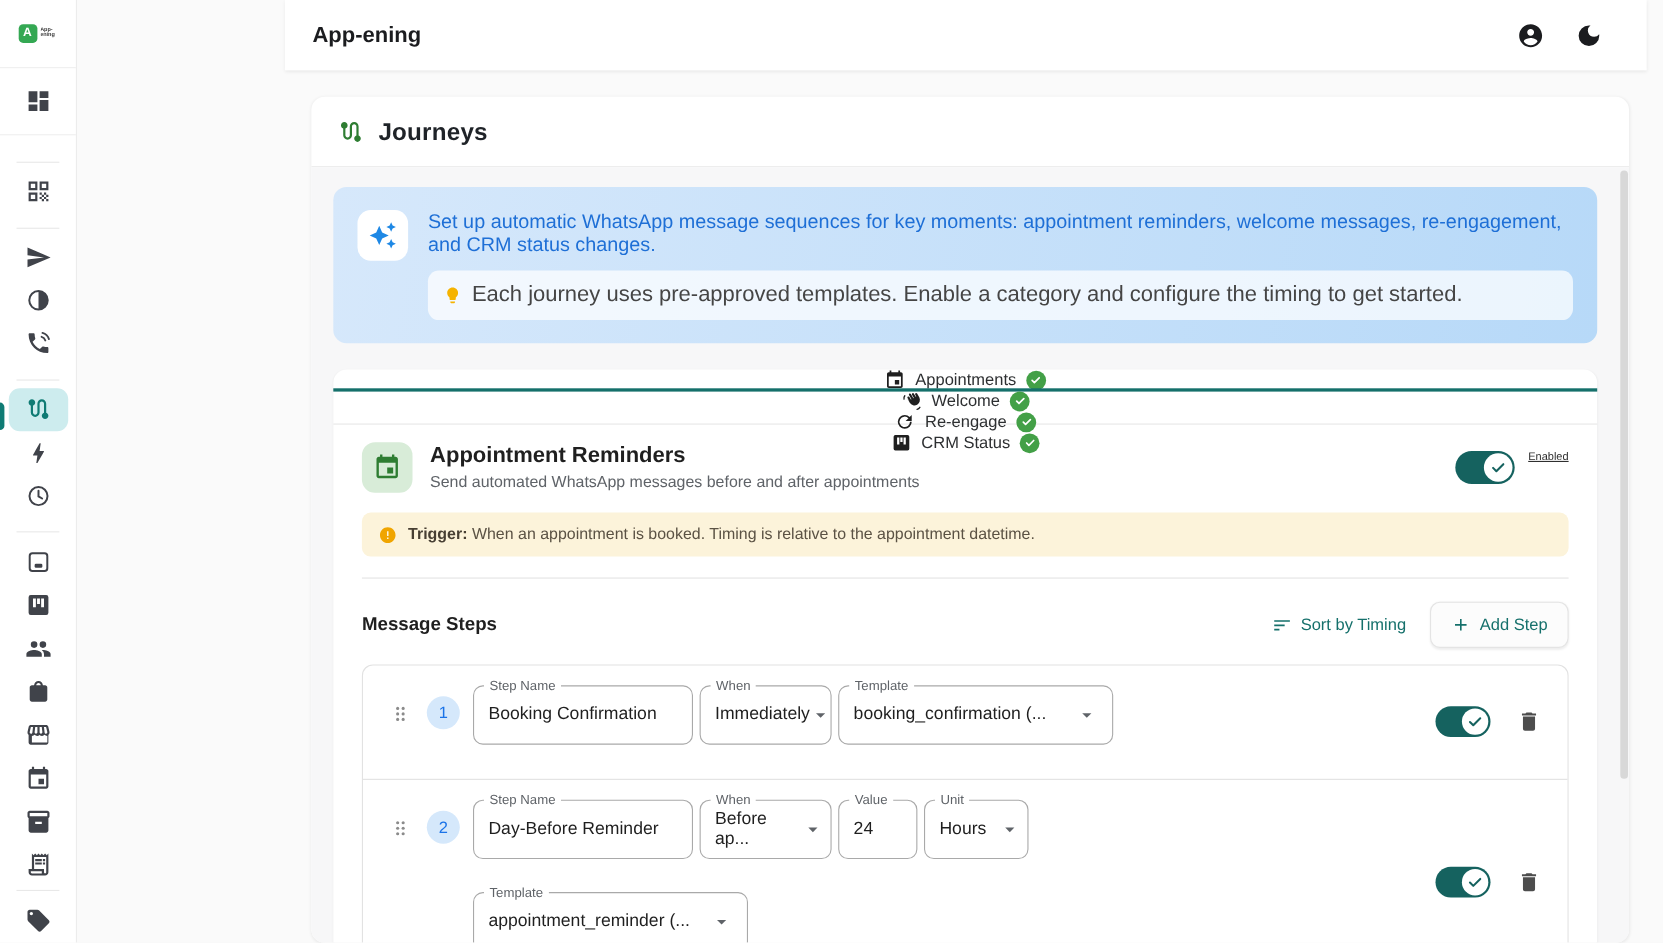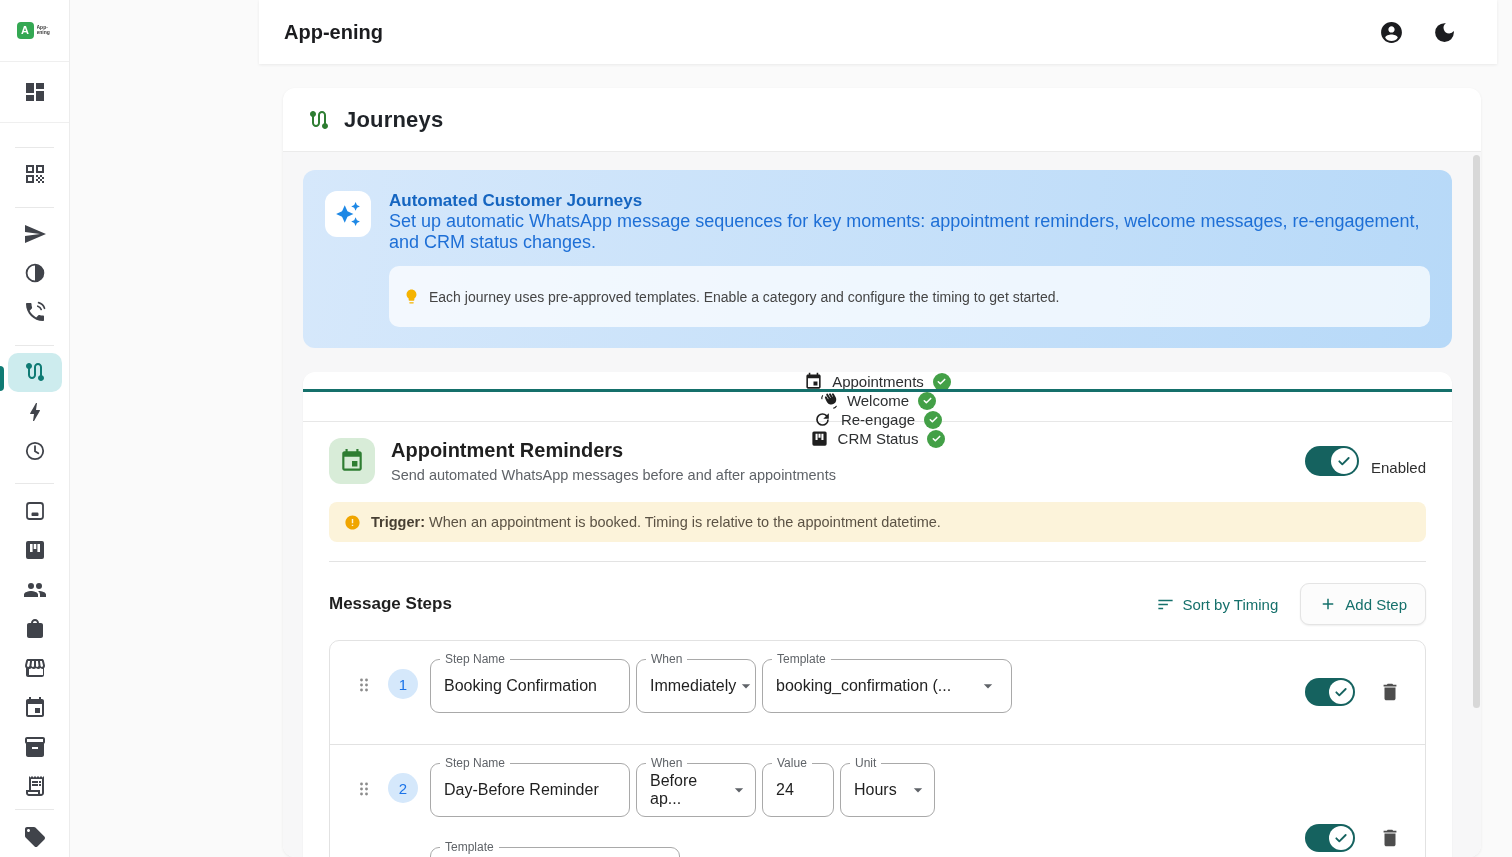--- a/index.html
+++ b/index.html
@@ -34,42 +34,42 @@
   .card-body { height:705px; background:#f7f7f8; position:relative; overflow:hidden; }
   .scroll-thumb { position:absolute; right:1px; top:3px; width:7px; height:553px; background:#d8d8d8; border-radius:4px; }
 
   
   .banner { margin:18px 29px 0 20px; width:1149px; border-radius:12px; padding:21px 22px; background:linear-gradient(100deg,#d6e8fb 0%,#b7d9f8 100%); display:flex; }
   .banner-ic { width:46px; height:46px; background:#fff; border-radius:12px; display:flex; align-items:center; justify-content:center; color:#1e88e5; flex:none; }
   .banner-ic svg { width:26px; height:26px; }
   .banner-txt { margin-left:18px; flex:1; }
   .banner-title { font-size:17px; font-weight:bold; color:#1565c0; }
   .banner-desc { margin-top:0; font-size:18px; color:#1e6fd6; }
-  .banner-tip { margin-top:13px; background:rgba(255,255,255,.72); border-radius:10px; padding:22px 14px; display:flex; align-items:flex-end; gap:9px; font-size:14px; color:#454545; }
+  .banner-tip { margin-top:13px; background:rgba(255,255,255,.72); border-radius:10px; padding:11px 14px; display:flex; align-items:center; gap:9px; font-size:20px; color:#454545; }
   .banner-tip svg { width:17px; height:17px; color:#f5b301; flex:none; }
 
   
   .tabs-card { margin:24px 29px 0 20px; width:1149px; height:530px; background:#fff; border-radius:12px 12px 0 0; box-shadow:0 1px 2px rgba(0,0,0,.05); }
   .tabs { display:flex; height:50px; border-bottom:1px solid #e7e7e7;flex-direction:column; }
   .tab { flex:1; display:flex; align-items:center; justify-content:center; gap:9px; font-size:15px; font-weight:500; color:#2d2f31; position:relative; cursor:pointer; }
   .tab svg.tico { width:19px; height:19px; color:#1f1f1f; }
   .tab.active::after { content:""; position:absolute; left:0; right:0; bottom:-1px; height:3px; background:#15706b; }
   .badge { width:18px; height:18px; border-radius:50%; background:#43a047; display:flex; align-items:center; justify-content:center; }
   .badge svg { width:11px; height:11px; color:#fff; }
 
   .tab-content { padding:16px 26px 0 26px; }
 
   
   .sec { display:flex; align-items:center; }
   .sec-ic { width:46px; height:46px; border-radius:12px; background:#d8ecd8; color:#2e7d32; display:flex; align-items:center; justify-content:center; flex:none; }
   .sec-ic svg { width:26px; height:26px; }
   .sec-txt { margin-left:16px; }
   .sec-title { font-size:20px; font-weight:bold; color:#1f1f1f; }
   .sec-sub { margin-top:5px; font-size:14.5px; color:#5f6368; }
-  .sec-right { margin-left:auto; display:flex; align-items:flex-end; gap:12px; font-size:15px; color:#2f2f2f; }
+  .sec-right { margin-left:auto; display:flex; align-items:flex-start; gap:12px; font-size:10px; color:#2f2f2f;text-decoration:underline; }
 
   
   .switch { position:relative; width:54px; height:30px; background:#15625f; border-radius:15px; flex:none; cursor:pointer; }
   .switch .thumb { position:absolute; top:2px; right:2px; width:26px; height:26px; border-radius:50%; background:#fff; display:flex; align-items:center; justify-content:center; color:#15625f; }
   .switch .thumb svg { width:16px; height:16px; }
   .switch.sm { width:50px; height:28px; border-radius:14px; }
   .switch.sm .thumb { width:24px; height:24px; }
 
   
   .trigger { margin-top:18px; background:#fcf3da; border-radius:8px; height:40px; display:flex; align-items:center; gap:10px; padding:0 15px; font-size:14.5px; color:#5b5244; }
@@ -238,21 +238,20 @@
 
   <div class="card-body">
 
     <section class="banner">
       <div class="banner-ic">
         <svg viewBox="0 0 24 24" fill="currentColor">
             <path d="M19 9l1.25-2.75L23 5l-2.75-1.25L19 1l-1.25 2.75L15 5l2.75 1.25L19 9zm-7.5.5L9 4 6.5 9.5 1 12l5.5 2.5L9 20l2.5-5.5L17 12l-5.5-2.5zM19 15l-1.25 2.75L15 19l2.75 1.25L19 23l1.25-2.75L23 19l-2.75-1.25L19 15z"></path>
           </svg>
       </div>
       <div class="banner-txt">
-        <div class="banner-title">Automated Customer Journeys</div>
         <div class="banner-desc">Set up automatic WhatsApp message sequences for key moments: appointment reminders, welcome messages, re-engagement, and CRM status changes.</div>
         <div class="banner-tip">
           <svg viewBox="0 0 24 24" fill="currentColor">
               <path d="M9 21c0 .55.45 1 1 1h4c.55 0 1-.45 1-1v-1H9v1zm3-19C8.14 2 5 5.14 5 9c0 2.38 1.19 4.47 3 5.74V17c0 .55.45 1 1 1h6c.55 0 1-.45 1-1v-2.26c1.81-1.27 3-3.36 3-5.74 0-3.86-3.14-7-7-7z"></path>
             </svg>
           <span>Each journey uses pre-approved templates. Enable a category and configure the timing to get started.</span>
         </div>
       </div>
     </section>
 

